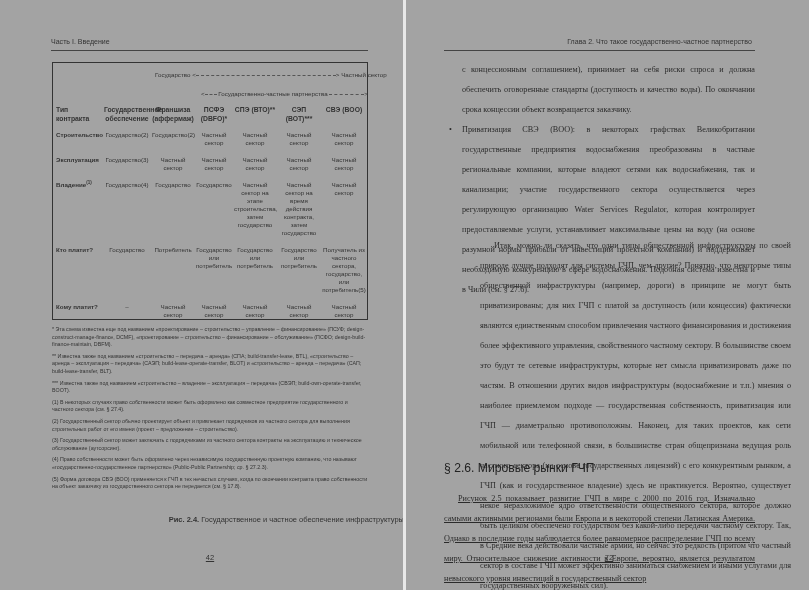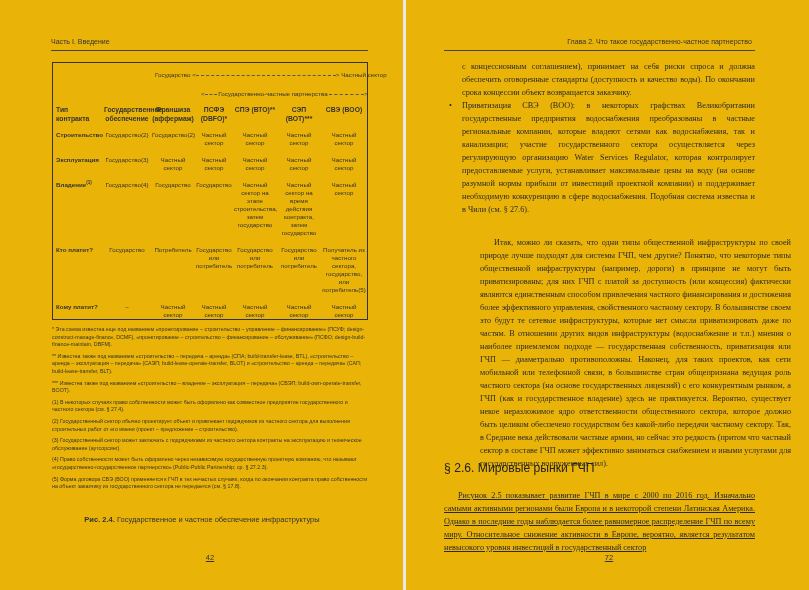--- a/index.html
+++ b/index.html
@@ -1,17 +1,17 @@
 <!DOCTYPE html>
 <html><head>
 <meta charset="utf-8">
 <style>
   html, body { margin:0; padding:0; }
   body { width:809px; height:590px; background:#ffffff; position:relative; overflow:hidden; font-family:"Liberation Serif", serif; color:#2a2a2a; }
-  .page { position:absolute; top:0; height:590px; background:#eab308; }
+  .page { position:absolute; top:0; height:590px; background:#a3a3a3; }
   .page.left { left:0; width:404px; }
   .page.right { left:406px; width:403px; }
   .gutter { position:absolute; left:403px; top:0; width:3px; height:590px; background:#e8e8e8; }
   .run-head { position:absolute; top:37px; font-family:"Liberation Sans", sans-serif; font-size:8px; color:#333; transform:scaleX(0.88); }
   .left .run-head { left:51px; transform-origin:left top; }
   .right .run-head { right:57px; transform-origin:right top; }
   .rule { position:absolute; top:50px; height:1px; background:#444; }
   .left .rule { left:51px; width:317px; }
   .right .rule { left:38px; width:311px; }
 
@@ -22,28 +22,28 @@
   .dash { display:inline-block; border-top:1px dashed #555; vertical-align:middle; }
   .tbl { position:absolute; left:2px; top:42px; width:312px; border-collapse:collapse; table-layout:fixed; }
   .tbl td, .tbl th { font-weight:normal; text-align:center; vertical-align:top; padding:0 1px; line-height:8px; font-size:6.2px; }
   .tbl th { font-size:6.8px; font-weight:bold; color:#333; line-height:9px; padding-bottom:8px; }
   .tbl td.rowh { text-align:left; font-weight:bold; }
   .tbl tr.r td { padding-bottom:9px; }
   sup { font-size:4.5px; vertical-align:super; line-height:0; }
 
   .notes { position:absolute; left:52px; top:326px; width:318px; font-family:"Liberation Sans", sans-serif; font-size:5.3px; line-height:7.6px; color:#333; }
   .notes p { margin:0 0 4px 0; }
-  .caption { position:absolute; left:0; width:404px; top:515px; text-align:center; font-family:"Liberation Sans", sans-serif; font-size:7.5px; color:#333; }
+  .caption { position:absolute; left:0; width:404px; top:515px; text-align:right; font-family:"Liberation Sans", sans-serif; font-size:7.5px; color:#333; }
   .caption b { font-weight:bold; }
   .pnum { position:absolute; top:553px; font-family:"Liberation Sans", sans-serif; font-size:7.5px; color:#333; width:40px; text-align:center;text-decoration:underline; }
   .left .pnum { left:190px; }
   .right .pnum { left:183px; }
 
   
-  .body { position:absolute; left:38px; width:311px; font-size:8.2px; line-height:13px; text-align:justify; color:#2b2b2b; }
+  .body { position:absolute; left:38px; width:311px; font-size:8.2px; line-height:20px; text-align:justify; color:#2b2b2b; }
   .body p { margin:0; }
   .indent { padding-left:18px; }
   .bullet { position:relative; padding-left:18px; }
   .bullet .dot { position:absolute; left:5px; top:0; }
   .first { text-indent:14px; }
   .heading { position:absolute; left:38px; top:460px; font-family:"Liberation Sans", sans-serif; font-size:13.5px; color:#222; transform:scaleX(0.9); transform-origin:left top; }
 </style>
 </head>
 <body>
 

